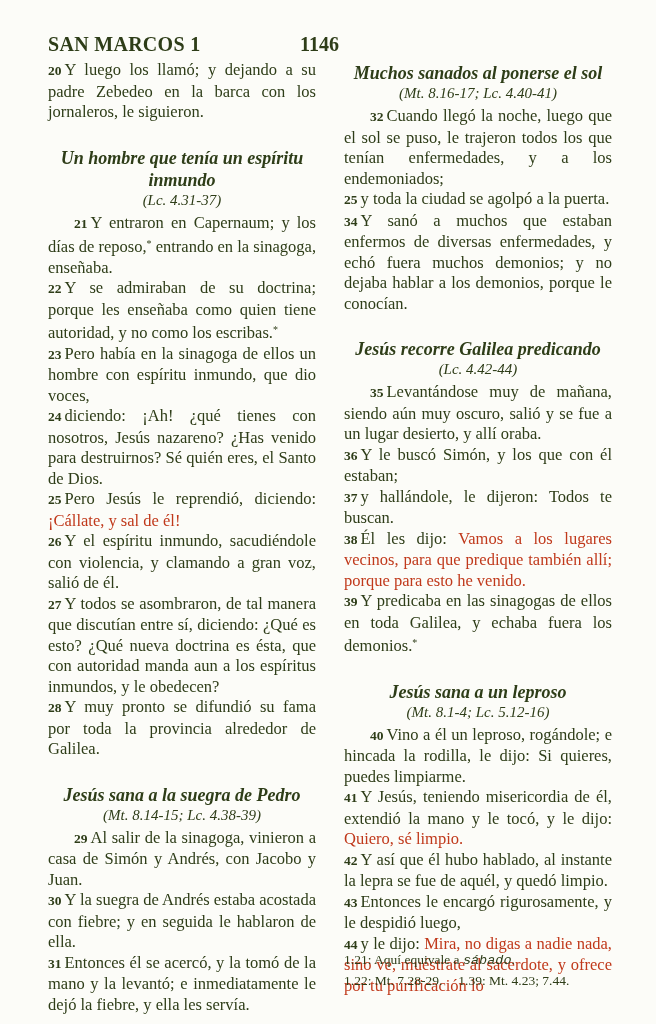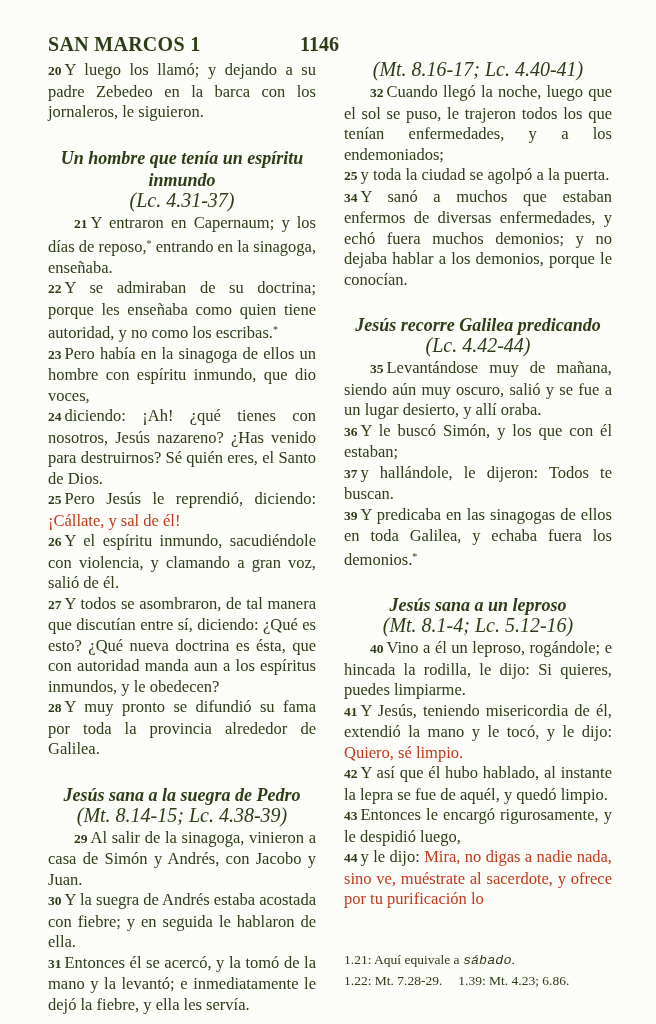--- a/index.html
+++ b/index.html
@@ -52,21 +52,21 @@
     font-size: 18px;
     line-height: 22px;
     text-indent: 0;
   }
   .col > .heading:first-child { margin-top: 2px; }
   .heading-ref {
     margin: 0 0 3px 0;
     text-align: center;
     font-style: italic;
     font-weight: 400;
-    font-size: 20px;
+    font-size: 15px;
     line-height: 19px;
     text-indent: 0;
   }
   .footnotes {
     position: absolute;
     left: 0; right: 0; bottom: 34px;
     text-align: left;
     font-size: 13.5px;
     line-height: 19.5px;
   }
@@ -96,36 +96,38 @@
         <p class="verse"><span class="vn">26</span><span class="seg-n">Y el espíritu inmundo, sacudiéndole con violencia, y clamando a gran voz, salió de él.</span></p>
         <p class="verse"><span class="vn">27</span><span class="seg-n">Y todos se asombraron, de tal manera que discutían entre sí, diciendo: ¿Qué es esto? ¿Qué nueva doctrina es ésta, que con autoridad manda aun a los espíritus inmundos, y le obedecen?</span></p>
         <p class="verse"><span class="vn">28</span><span class="seg-n">Y muy pronto se difundió su fama por toda la provincia alrededor de Galilea.</span></p>
         <p class="heading">Jesús sana a la suegra de Pedro</p>
         <p class="heading-ref">(Mt. 8.14-15; Lc. 4.38-39)</p>
         <p class="verse indent"><span class="vn">29</span><span class="seg-n">Al salir de la sinagoga, vinieron a casa de Simón y Andrés, con Jacobo y Juan.</span></p>
         <p class="verse"><span class="vn">30</span><span class="seg-n">Y la suegra de Andrés estaba acostada con fiebre; y en seguida le hablaron de ella.</span></p>
         <p class="verse"><span class="vn">31</span><span class="seg-n">Entonces él se acercó, y la tomó de la mano y la levantó; e inmediatamente le dejó la fiebre, y ella les servía.</span></p>
       </div>
     <div class="col">
+        <p class="heading">Muchos sanados al ponerse el sol</p>
         <p class="heading-ref">(Mt. 8.16-17; Lc. 4.40-41)</p>
         <p class="verse indent"><span class="vn">32</span><span class="seg-n">Cuando llegó la noche, luego que el sol se puso, le trajeron todos los que tenían enfermedades, y a los endemoniados;</span></p>
         <p class="verse"><span class="vn">25</span><span class="seg-n">y toda la ciudad se agolpó a la puerta.</span></p>
         <p class="verse"><span class="vn">34</span><span class="seg-n">Y sanó a muchos que estaban enfermos de diversas enfermedades, y echó fuera muchos demonios; y no dejaba hablar a los demonios, porque le conocían.</span></p>
         <p class="heading">Jesús recorre Galilea predicando</p>
         <p class="heading-ref">(Lc. 4.42-44)</p>
         <p class="verse indent"><span class="vn">35</span><span class="seg-n">Levantándose muy de mañana, siendo aún muy oscuro, salió y se fue a un lugar desierto, y allí oraba.</span></p>
         <p class="verse"><span class="vn">36</span><span class="seg-n">Y le buscó Simón, y los que con él estaban;</span></p>
         <p class="verse"><span class="vn">37</span><span class="seg-n">y hallándole, le dijeron: Todos te buscan.</span></p>
+        <p class="verse"><span class="vn">38</span><span class="seg-n">Él les dijo: </span><span class="seg-r">Vamos a los lugares vecinos, para que predique también allí; porque para esto he venido.</span></p>
         <p class="verse"><span class="vn">39</span><span class="seg-n">Y predicaba en las sinagogas de ellos en toda Galilea, y echaba fuera los demonios.</span><span class="seg-m">*</span></p>
         <p class="heading">Jesús sana a un leproso</p>
         <p class="heading-ref">(Mt. 8.1-4; Lc. 5.12-16)</p>
         <p class="verse indent"><span class="vn">40</span><span class="seg-n">Vino a él un leproso, rogándole; e hincada la rodilla, le dijo: Si quieres, puedes limpiarme.</span></p>
         <p class="verse"><span class="vn">41</span><span class="seg-n">Y Jesús, teniendo misericordia de él, extendió la mano y le tocó, y le dijo: </span><span class="seg-r">Quiero, sé limpio.</span></p>
         <p class="verse"><span class="vn">42</span><span class="seg-n">Y así que él hubo hablado, al instante la lepra se fue de aquél, y quedó limpio.</span></p>
         <p class="verse"><span class="vn">43</span><span class="seg-n">Entonces le encargó rigurosamente, y le despidió luego,</span></p>
         <p class="verse"><span class="vn">44</span><span class="seg-n">y le dijo: </span><span class="seg-r">Mira, no digas a nadie nada, sino ve, muéstrate al sacerdote, y ofrece por tu purificación lo</span></p>
         <div class="footnotes">
           <p class="fn-line"><span class="fn-label">1.21:</span><span class="seg-n"> Aquí equivale a </span><span class="seg-i">sábado</span><span class="seg-n">.</span></p>
-          <p class="fn-line"><span class="fn-label">1.22:</span><span class="seg-n"> Mt. 7.28-29.</span><span class="fn-sep"></span><span class="fn-label">1.39:</span><span class="seg-n"> Mt. 4.23; 6.86.</span></p>
+          <p class="fn-line"><span class="fn-label">1.22:</span><span class="seg-n"> Mt. 7.28-29.</span><span class="fn-sep"></span><span class="fn-label">1.39:</span><span class="seg-n"> Mt. 4.23; 7.44.</span></p>
         </div>
       </div>
   </div>
 </div>
 
 </body></html>

